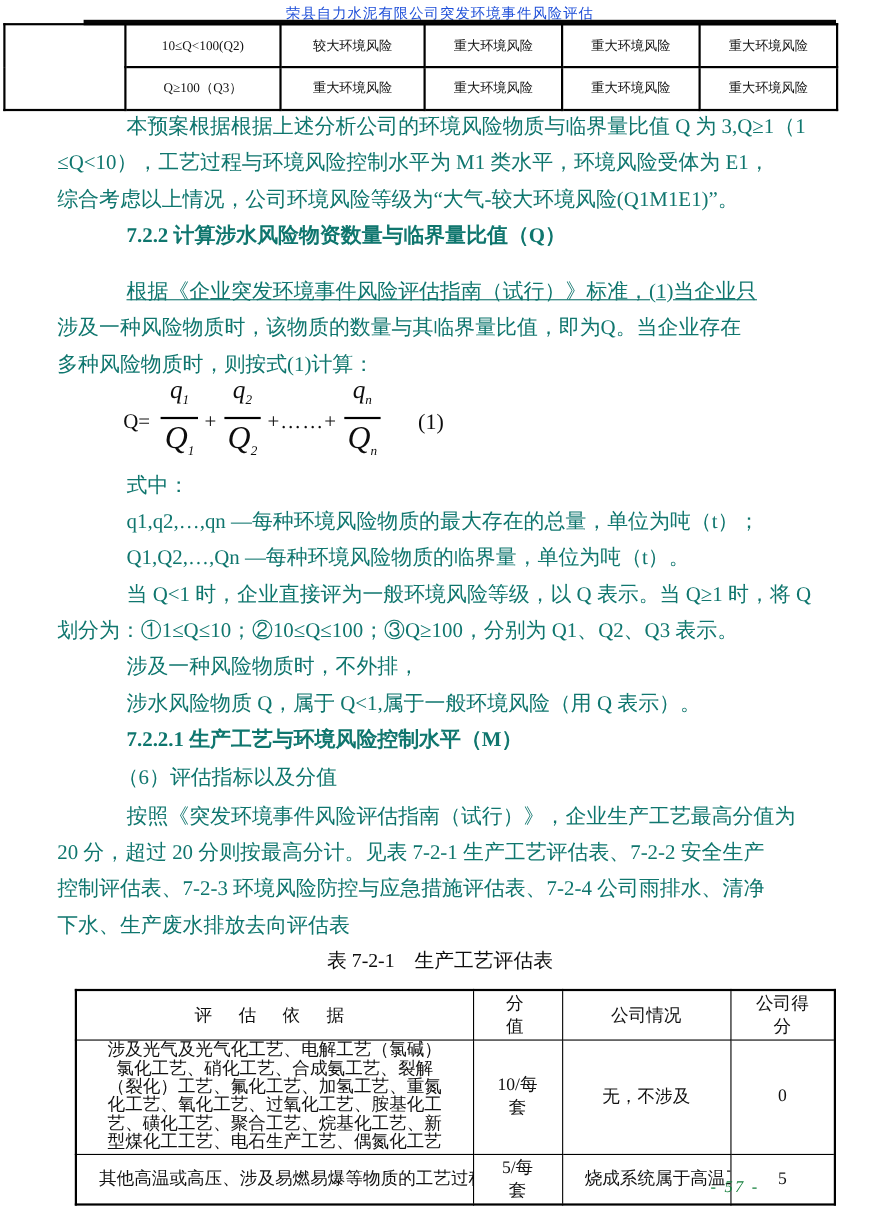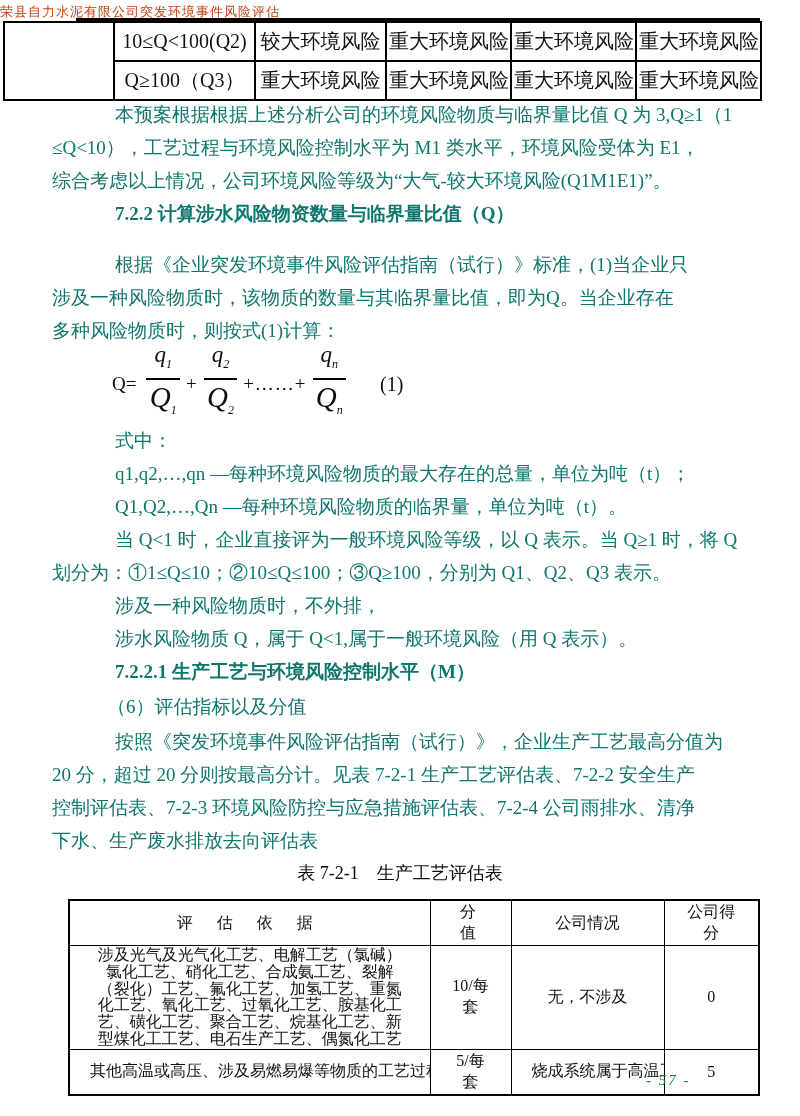--- a/index.html
+++ b/index.html
@@ -4,30 +4,30 @@
 <style>
   html,body { margin:0; padding:0; background:#ffffff; }
   .page {
     position:relative; width:800px; height:1116px; margin:0 auto;
     background:#ffffff; color:#111;
     font-family:"Liberation Serif","DejaVu Serif",serif;
     overflow:hidden;
   }
   .doc-header {
     position:absolute; top:3px; left:0; width:100%;
-    text-align:left; font-size:13px; color:#c2410c; letter-spacing:1px;
+    text-align:center; font-size:13px; color:#1d4ed8; letter-spacing:1px;
   }
   
   table.risk-table {
     position:absolute; left:3px; top:21px; width:757px;
     border-collapse:collapse; table-layout:fixed;
   }
   table.risk-table td {
     border:2px solid #000; height:37px; text-align:center;
-    font-size:20px; padding:0 2px; overflow:hidden; white-space:nowrap;
+    font-size:12px; padding:0 2px; overflow:hidden; white-space:nowrap;
   }
   .thick-bar { position:absolute; left:76px; top:18px; width:684px; height:5px; background:#060606; }
   
   .line {
     position:absolute; font-size:19px; white-space:nowrap; color:#0f766e;
   }
   .bold { font-weight:bold; }
   
   .formula {
     position:absolute; left:112px; top:346px; height:76px;
@@ -99,21 +99,21 @@
     </tr>
   </tbody>
     </table>
 
   <div class="line" style="top:102px; left:115px;">本预案根据根据上述分析公司的环境风险物质与临界量比值 Q 为 3,Q≥1（1</div>
   <div class="line" style="top:135px; left:52px;">≤Q&lt;10），工艺过程与环境风险控制水平为 M1 类水平，环境风险受体为 E1，</div>
   <div class="line" style="top:168px; left:52px;">综合考虑以上情况，公司环境风险等级为“大气-较大环境风险(Q1M1E1)”。</div>
 
   <div class="line bold" style="top:201px; left:115px;">7.2.2 计算涉水风险物资数量与临界量比值（Q）</div>
 
-  <div class="line" style="top:252px; left:115px;">根据《企业突发环境事件风险评估指南（试行）》标准，(1)当企业只</div>
+  <div class="line" style="top:252px; left:115px;text-decoration:underline;">根据《企业突发环境事件风险评估指南（试行）》标准，(1)当企业只</div>
   <div class="line" style="top:285px; left:52px;">涉及一种风险物质时，该物质的数量与其临界量比值，即为Q。当企业存在</div>
   <div class="line" style="top:318px; left:52px;">多种风险物质时，则按式(1)计算：</div>
 
   <div class="formula">
     <span class="f-lhs">Q=</span>
     <span class="frac">
       <span class="num"><i>q</i><sub>1</sub></span>
       <span class="den"><i>Q</i><sub>1</sub></span>
     </span>
     <span class="f-op">+</span>

